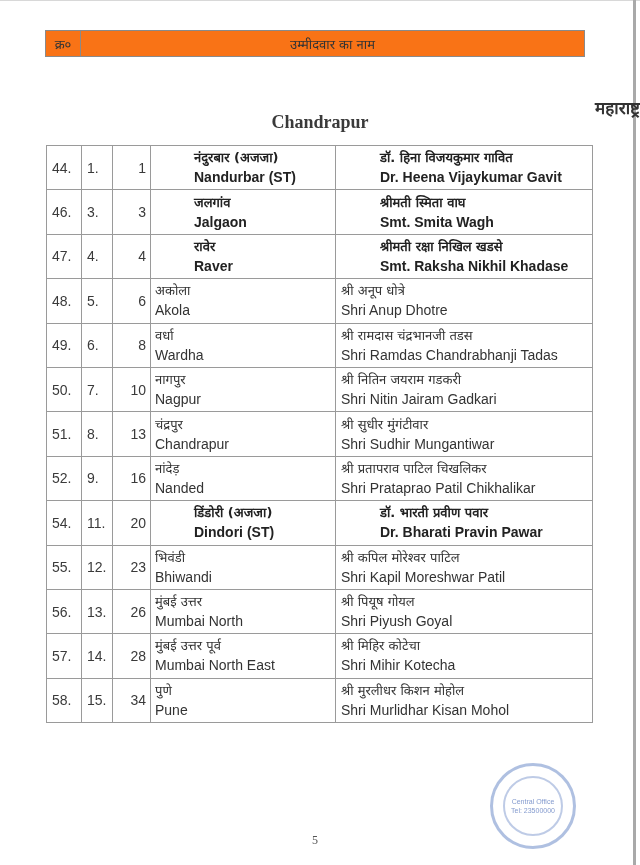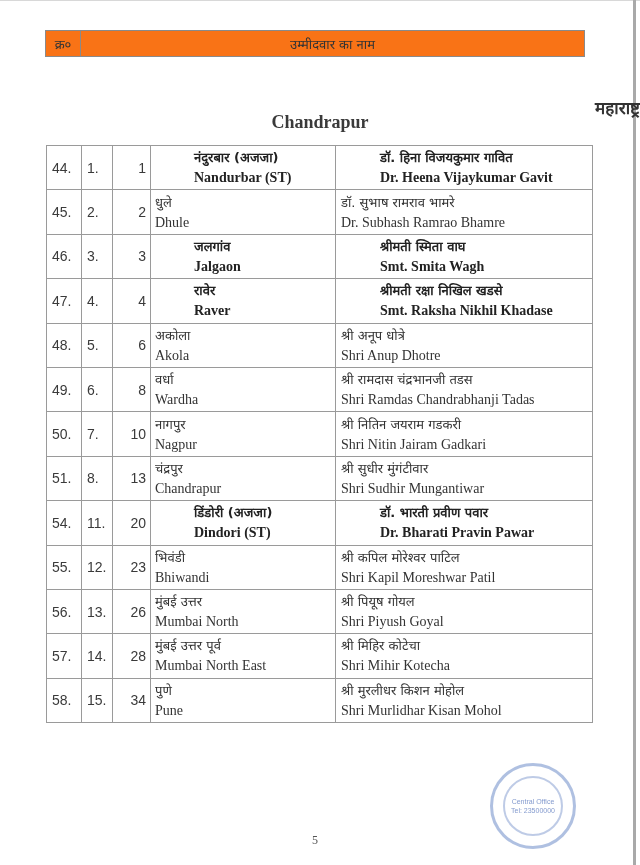--- a/index.html
+++ b/index.html
@@ -35,21 +35,21 @@
     border-collapse: collapse; table-layout: fixed;
   }
   table.cands td { border: 1px solid #9a9a9a; padding: 0; height: 43.4px; vertical-align: middle; }
   .c1 { width: 35px; font-size: 14px; padding-left: 5px !important; }
   .c2 { width: 31px; font-size: 14px; padding-left: 5px !important; }
   .c3 { width: 38px; font-size: 14px; text-align: right; padding-right: 4px !important; }
   .c4 { width: 180px; padding-left: 4px !important; }
   .c5 { padding-left: 5px !important; }
   .c1, .c2, .c3 { color: #3a3a3a; box-sizing: border-box; }
   .line-hi { font-family: "DejaVu Sans", sans-serif; font-size: 13px; line-height: 20px; white-space: nowrap; color: #333; }
-  .line-en { font-family: Liberation Serif, serif; font-size: 14px; line-height: 19px; white-space: nowrap; color: #333; }
+  .line-en { font-family: Liberation Sans, sans-serif; font-size: 14px; line-height: 19px; white-space: nowrap; color: #333; }
   .bold .line-hi, .bold .line-en { font-weight: bold; color: #222; margin-left: 39px; }
 
   .stamp {
     position: absolute; left: 490px; top: 763px; width: 86px; height: 86px;
     border-radius: 50%; border: 3px solid rgba(110,140,200,0.55); box-sizing: border-box;
   }
   .stamp-inner {
     position: absolute; left: 10px; top: 10px; width: 60px; height: 60px; border-radius: 50%;
     border: 2px solid rgba(110,140,200,0.45); box-sizing: border-box;
     display: flex; flex-direction: column; align-items: center; justify-content: center;
@@ -79,33 +79,20 @@
         <td class="c3">1</td>
         <td class="c4">
           <div class="line-hi">नंदुरबार (अजजा)</div>
           <div class="line-en">Nandurbar (ST)</div>
         </td>
         <td class="c5">
           <div class="line-hi">डॉ. हिना विजयकुमार गावित</div>
           <div class="line-en">Dr. Heena Vijaykumar Gavit</div>
         </td>
       </tr>
-      <tr>
-        <td class="c1">45.</td>
-        <td class="c2">2.</td>
-        <td class="c3">2</td>
-        <td class="c4">
-          <div class="line-hi">धुले</div>
-          <div class="line-en">Dhule</div>
-        </td>
-        <td class="c5">
-          <div class="line-hi">डॉ. सुभाष रामराव भामरे</div>
-          <div class="line-en">Dr. Subhash Ramrao Bhamre</div>
-        </td>
-      </tr>
       <tr class="bold">
         <td class="c1">46.</td>
         <td class="c2">3.</td>
         <td class="c3">3</td>
         <td class="c4">
           <div class="line-hi">जलगांव</div>
           <div class="line-en">Jalgaon</div>
         </td>
         <td class="c5">
           <div class="line-hi">श्रीमती स्मिता वाघ</div>
@@ -168,20 +155,33 @@
         <td class="c1">51.</td>
         <td class="c2">8.</td>
         <td class="c3">13</td>
         <td class="c4">
           <div class="line-hi">चंद्रपुर</div>
           <div class="line-en">Chandrapur</div>
         </td>
         <td class="c5">
           <div class="line-hi">श्री सुधीर मुंगंटीवार</div>
           <div class="line-en">Shri Sudhir Mungantiwar</div>
+        </td>
+      </tr>
+      <tr>
+        <td class="c1">52.</td>
+        <td class="c2">9.</td>
+        <td class="c3">16</td>
+        <td class="c4">
+          <div class="line-hi">नांदेड़</div>
+          <div class="line-en">Nanded</div>
+        </td>
+        <td class="c5">
+          <div class="line-hi">श्री प्रतापराव पाटिल चिखलिकर</div>
+          <div class="line-en">Shri Prataprao Patil Chikhalikar</div>
         </td>
       </tr>
       <tr class="bold">
         <td class="c1">54.</td>
         <td class="c2">11.</td>
         <td class="c3">20</td>
         <td class="c4">
           <div class="line-hi">डिंडोरी (अजजा)</div>
           <div class="line-en">Dindori (ST)</div>
         </td>

